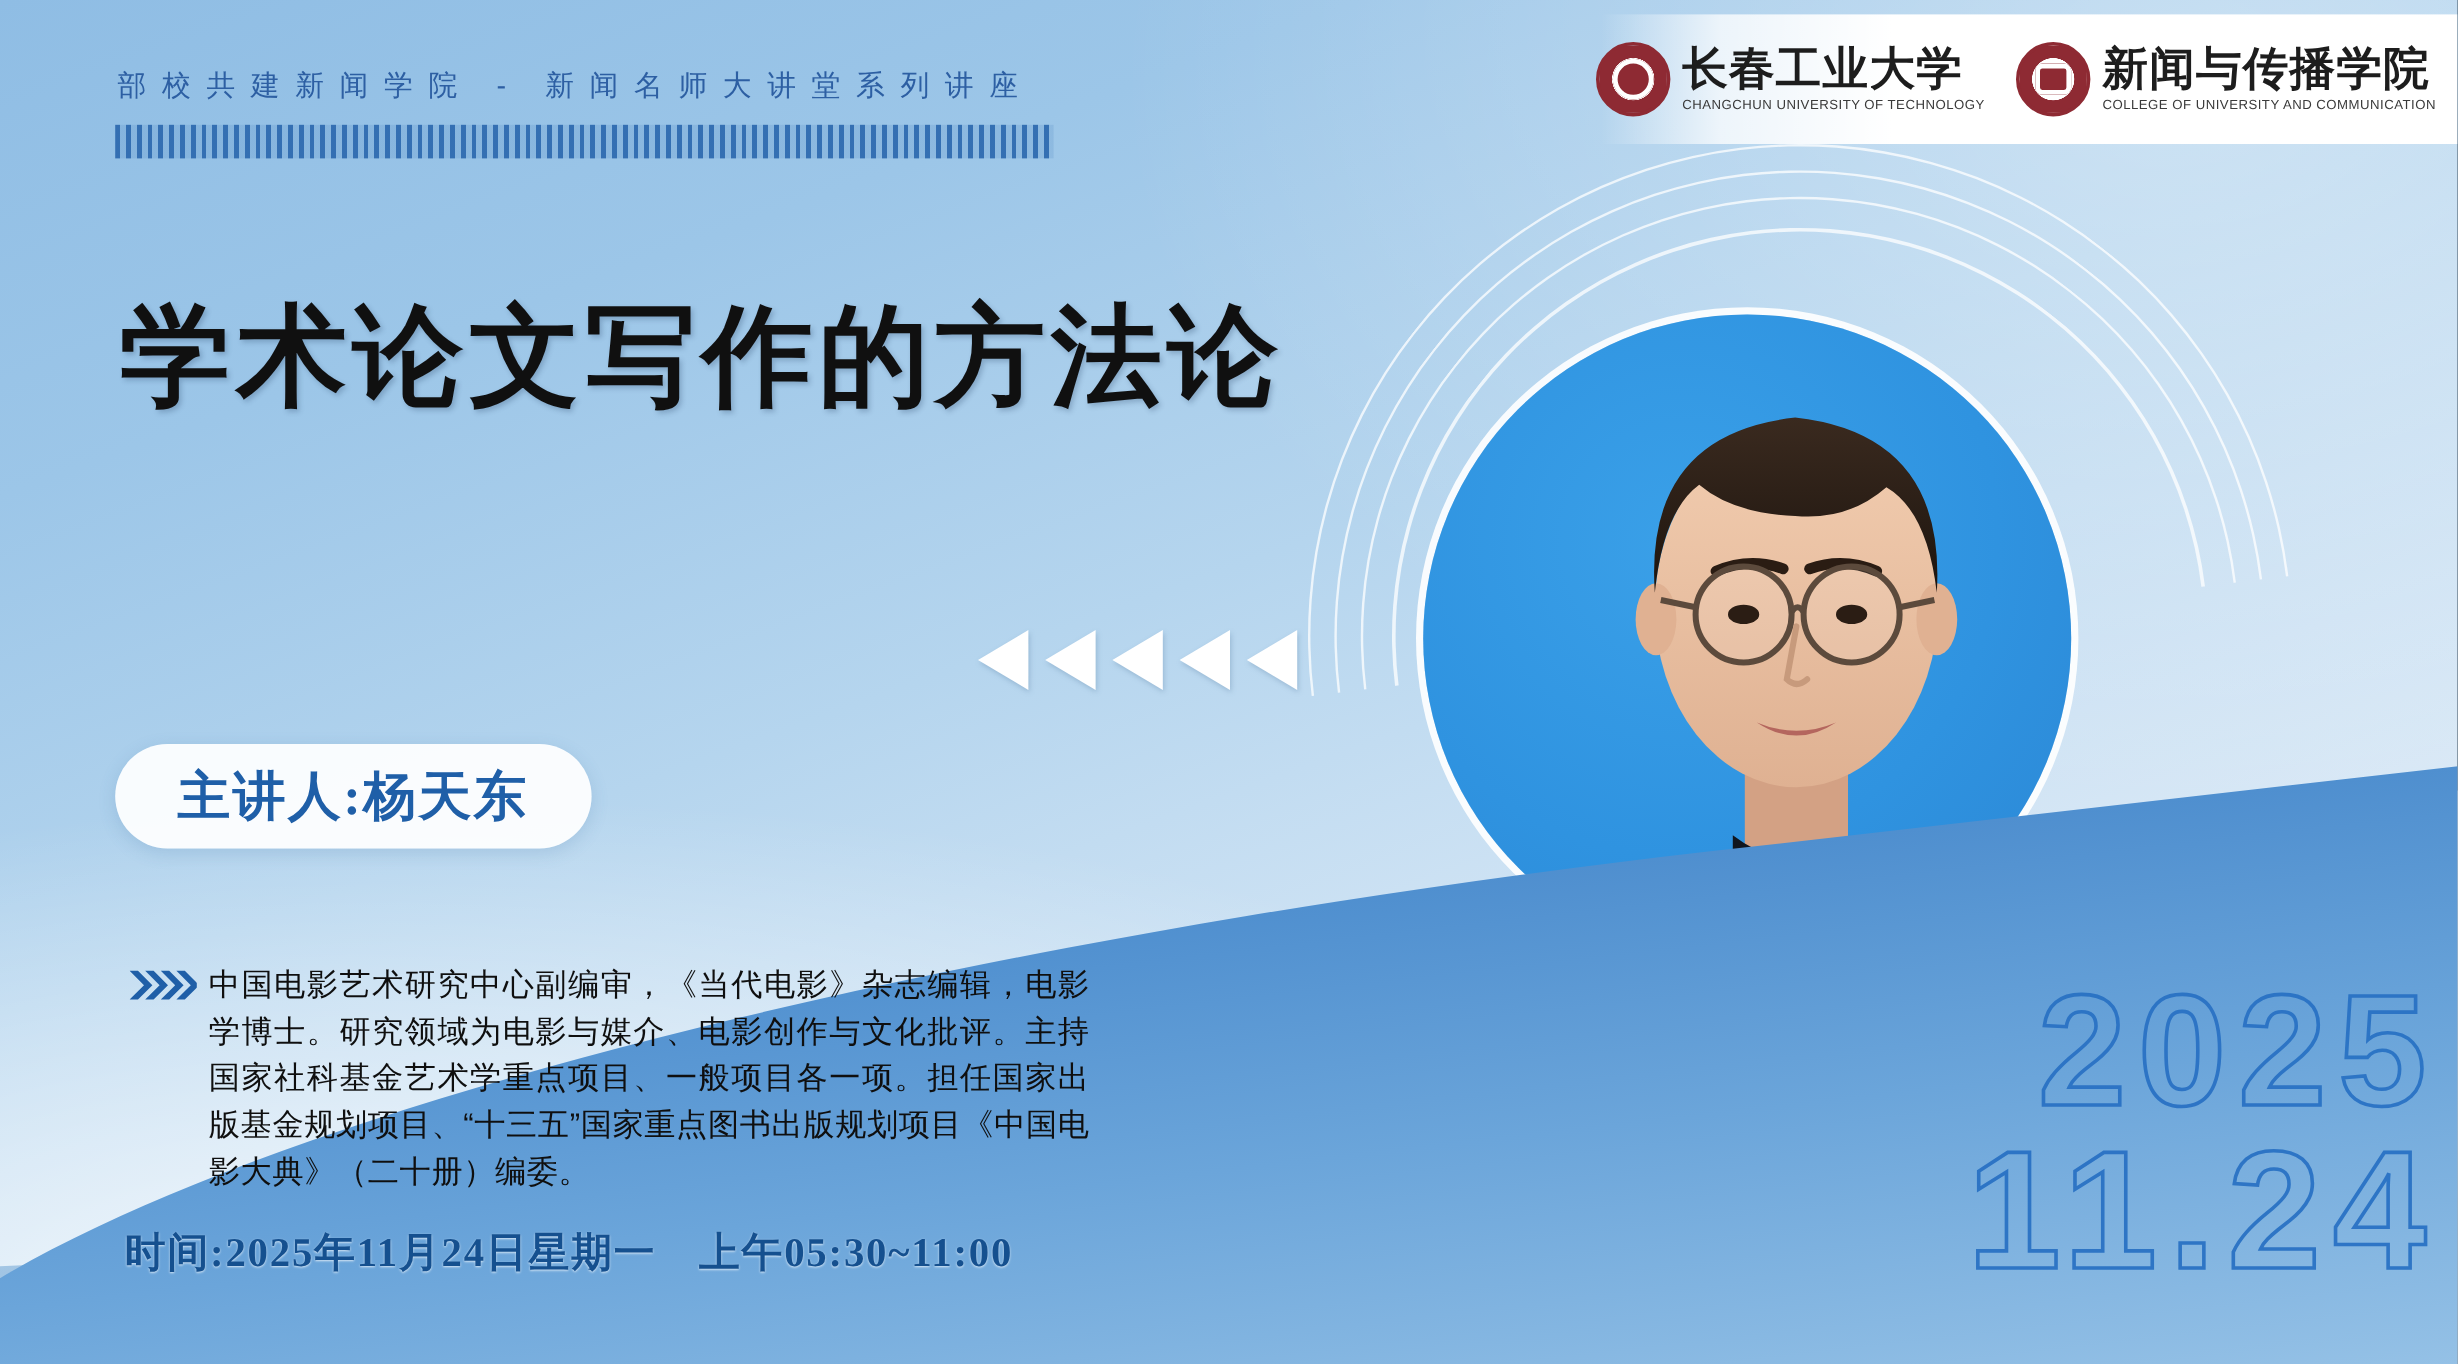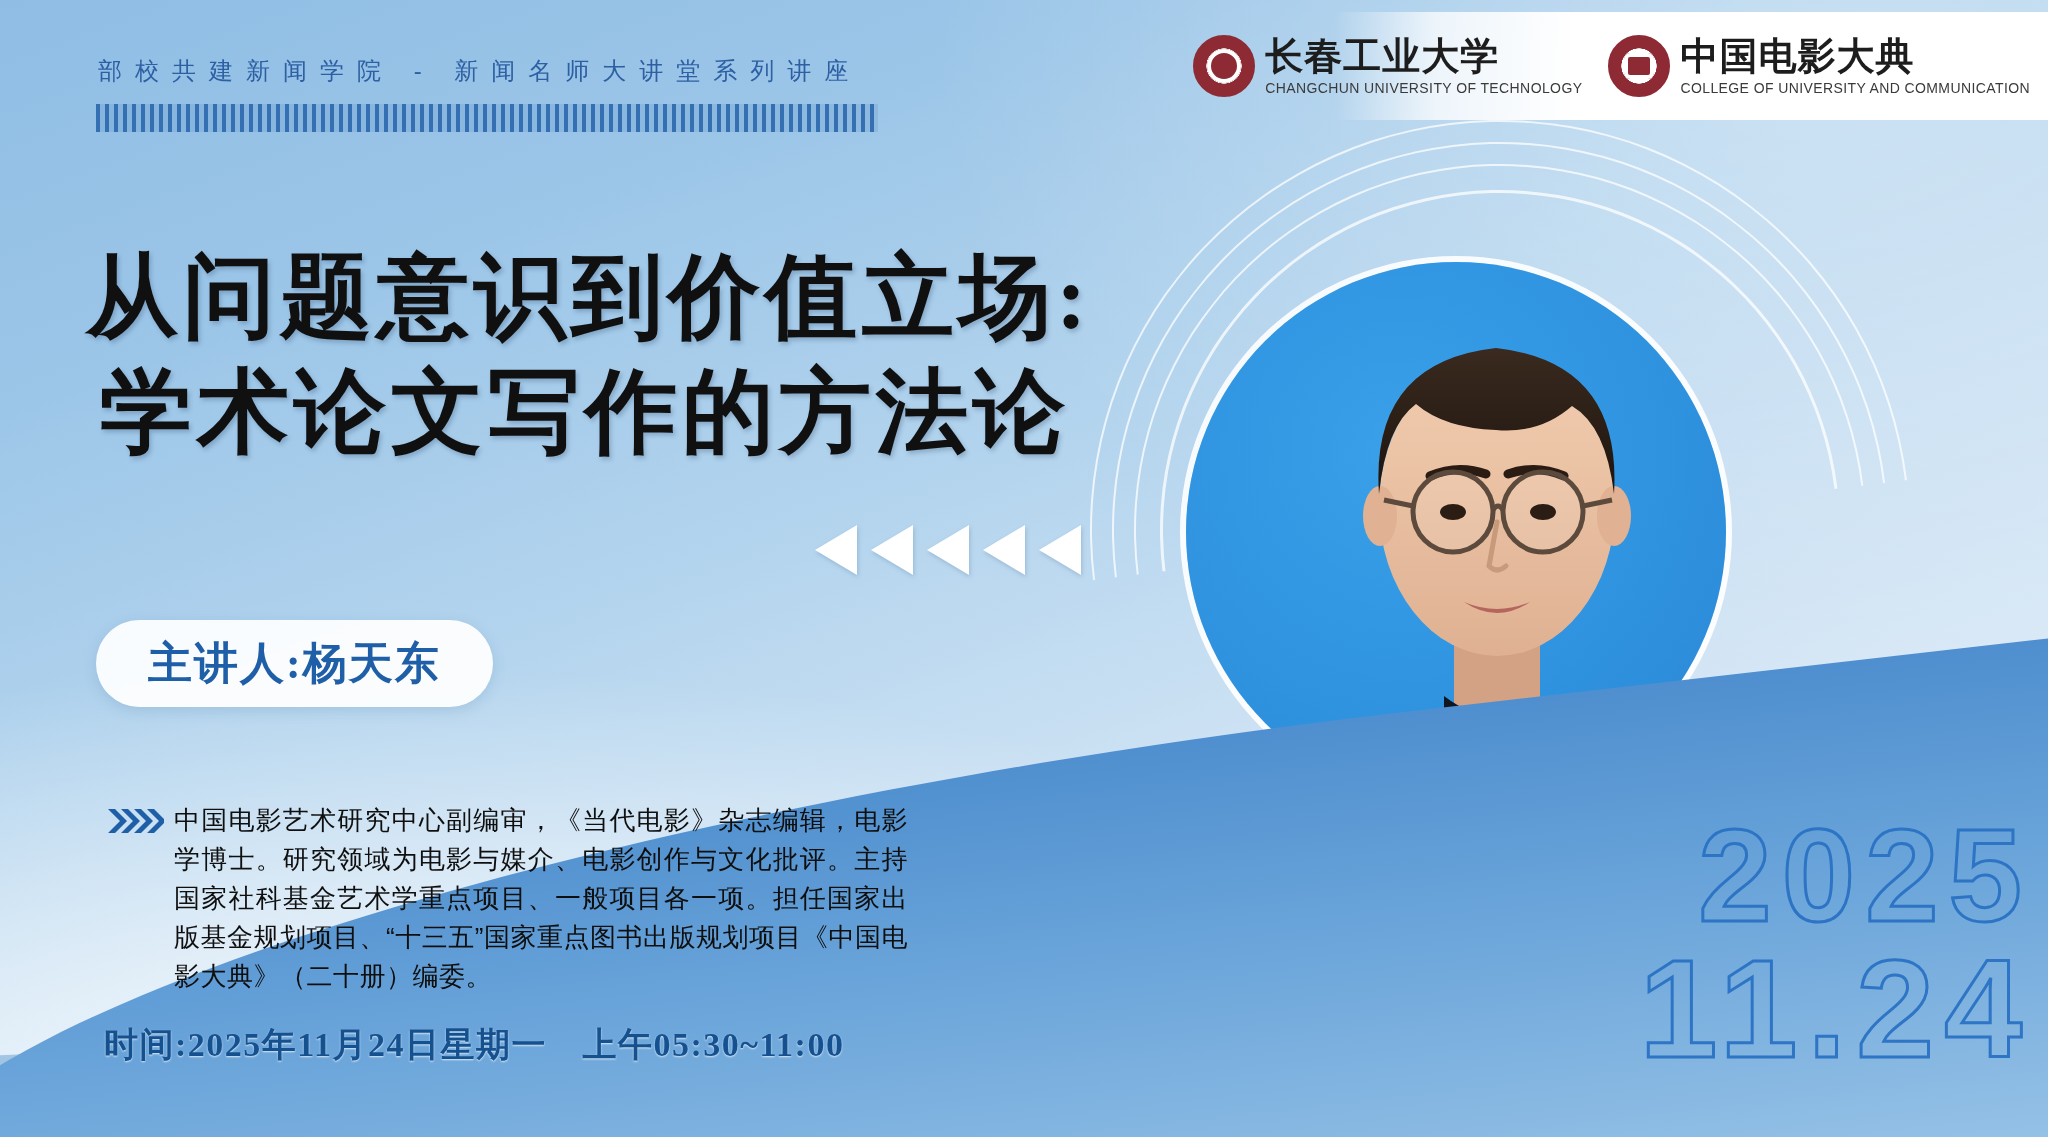--- a/index.html
+++ b/index.html
@@ -76,21 +76,21 @@
   .seal.s2::after{
     border-radius:6px; width:30px; height:26px;
   }
   .logo-text{ display:flex; flex-direction:column; line-height:1; }
   .logo-cn{
     font-size:38px; font-weight:700; color:#1d1d1d;
     font-family:"Liberation Serif", serif; letter-spacing:1px;
   }
   .logo-cn.bold2{ font-family:"Liberation Sans", sans-serif; font-weight:700; }
   .logo-en{
-    font-size:14px; color:#3a3a3a; letter-spacing:.4px; margin-top:6px;
+    font-size:11px; color:#3a3a3a; letter-spacing:.4px; margin-top:6px;
     font-family:"Liberation Sans", sans-serif; white-space:nowrap;
   }
 
   
   .kicker{
     position:absolute; left:98px; top:55px;
     font-size:24px; color:#2d5fa3; letter-spacing:13px;
     font-family:"Liberation Sans", sans-serif; font-weight:400;
     white-space:nowrap;
   }
@@ -328,31 +328,30 @@
     <div class="logo-unit">
       <div class="seal"></div>
       <div class="logo-text">
         <span class="logo-cn">长春工业大学</span>
         <span class="logo-en">CHANGCHUN UNIVERSITY OF TECHNOLOGY</span>
       </div>
     </div>
     <div class="logo-unit">
       <div class="seal s2"></div>
       <div class="logo-text">
-        <span class="logo-cn bold2">中国电影大典</span>
+        <span class="logo-cn bold2">新闻与传播学院</span>
         <span class="logo-en">COLLEGE OF UNIVERSITY AND COMMUNICATION</span>
       </div>
     </div>
   </div>
 
   <div class="kicker">部校共建新闻学院 - 新闻名师大讲堂系列讲座</div>
   <div class="barcode b2"></div>
 
   <div class="title">
-    <span>从问题意识到价值立场:</span>
     <span class="l2">学术论文写作的方法论</span>
   </div>
 
   <div class="tri-row">
     <div class="tri"></div>
     <div class="tri"></div>
     <div class="tri"></div>
     <div class="tri"></div>
     <div class="tri"></div>
   </div>

